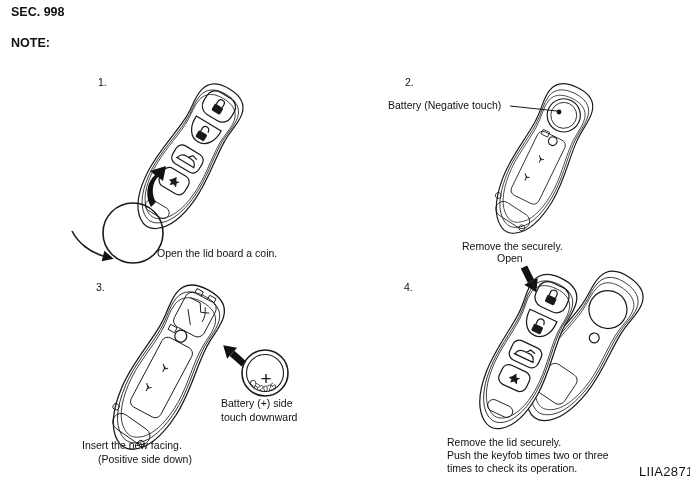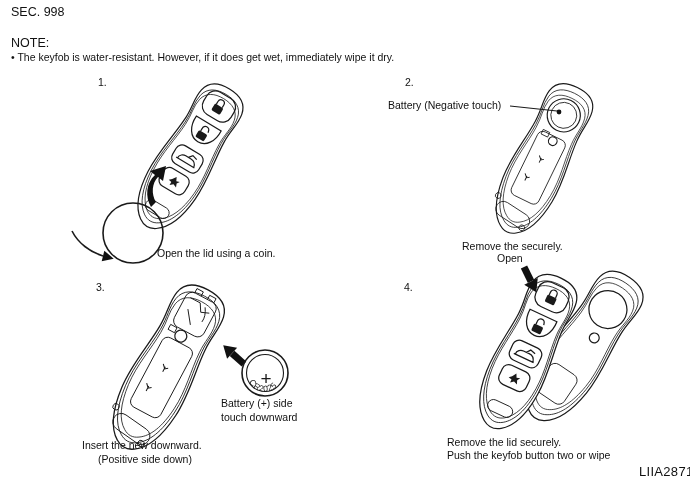--- a/index.html
+++ b/index.html
@@ -1,19 +1,19 @@
 <!DOCTYPE html>
 <html><head>
 <meta charset="utf-8">
 <style>
   html,body{margin:0;padding:0;background:#fff;}
   .page{position:relative;width:690px;height:488px;background:#fff;
         font-family:"Liberation Sans",sans-serif;color:#111;overflow:hidden;}
   .t{position:absolute;white-space:nowrap;font-size:10.5px;line-height:1.2;}
-  .hd{font-size:12.5px;font-weight:normal;}
+  .hd{font-size:12.5px;font-weight:bold;}
   .fid{font-size:13px;letter-spacing:.3px;margin-left:23px;}
   .fig{position:absolute;overflow:visible;}
   .ln{fill:none;stroke:#1a1a1a;stroke-width:1.6;}
   .thin{stroke-width:1.1;}
   .body{fill:#ffffff;stroke:#1a1a1a;stroke-width:1.6;}
   .ink{fill:#1a1a1a;stroke:none;}
   .ink2{fill:#111111;stroke:none;}
   .clipm{stroke:#1a1a1a;stroke-width:1.3;fill:none;}
   .crtxt{fill:#1a1a1a;font-size:8.5px;letter-spacing:.4px;font-family:"Liberation Sans",sans-serif;}
   .plus{fill:#1a1a1a;font-size:19px;font-family:"Liberation Sans",sans-serif;}
@@ -102,37 +102,36 @@
         <use href="#backshape" class="ln thin" transform="translate(8.25,17.25) scale(0.85)"></use>
         <circle class="ln" stroke-width="3" cx="55" cy="54" r="25"></circle>
         <circle class="ln" stroke-width="1.8" cx="61" cy="95" r="6.5"></circle>
         <rect class="ln thin" x="33" y="150" width="42" height="45" rx="9"></rect>
       </g>
     </defs>
   </svg>
 
   <div class="t hd" style="left:11px;top:5px">SEC. 998</div>
   <div class="t hd" style="left:11px;top:36px">NOTE:</div>
-  <div class="t" style="left:11px;top:51px">• The keyfob is water-resistant. However, if it does get wet, immediately wipe it dry.</div>
 
   <div class="t" style="left:98px;top:76px">1.</div>
   <div class="t" style="left:405px;top:76px">2.</div>
   <div class="t" style="left:96px;top:281px">3.</div>
   <div class="t" style="left:404px;top:281px">4.</div>
 
   <svg class="fig" style="left:60px;top:73px" width="250" height="200" viewBox="0 0 250 200">
     <use href="#fob-front" transform="translate(128,85) rotate(31) scale(0.76) translate(-50,-109)"></use>
     <path class="ink2" d="M91,134 C85,124 86,110 95,102 L90,98 L106,93 L103,108 L98,104 C92,110 91,121 96,129 Z"></path>
     <circle class="ln" stroke-width="3" cx="73" cy="160" r="30"></circle>
     <path class="ln" stroke-width="2.4" d="M12,158 C18,170 30,179 43,183"></path>
     <g transform="translate(43,183) rotate(14)">
         <polygon class="ink2" points="0,-5.5 11,0 0,5.5"></polygon>
       </g>
   </svg>
-  <div class="t" style="left:157px;top:247px">Open the lid using a coin.</div>
+  <div class="t" style="left:157px;top:247px">Open the lid board a coin.</div>
 
   <svg class="fig" style="left:380px;top:75px" width="260" height="168" viewBox="0 0 260 168">
     <use href="#fob-back" transform="translate(162,85) rotate(26) scale(0.72) translate(-55,-115)"></use>
     <line class="ln thin" x1="130" y1="31" x2="177" y2="36"></line>
     <circle class="ink2" cx="179" cy="37" r="2.4"></circle>
   </svg>
   <div class="t" style="left:388px;top:99px">Battery (Negative touch)</div>
   <div class="t" style="left:462px;top:240px">Remove the securely.</div>
 
   <svg class="fig" style="left:78px;top:273px" width="265" height="205" viewBox="0 0 265 205">
@@ -143,29 +142,30 @@
     <circle class="ln" stroke-width="4" cx="187" cy="100" r="23"></circle>
     <circle class="ln thin" cx="187" cy="100" r="18.5"></circle>
     <path id="crArc" d="M171,109 A16.5,16.5 0 0 0 202,94" fill="none"></path>
     <text class="crtxt">
       <textPath href="#crArc">CR2025</textPath>
     </text>
     <text class="plus" x="188" y="112" text-anchor="middle">+</text>
   </svg>
   <div class="t" style="left:221px;top:397px">Battery (+) side</div>
   <div class="t" style="left:221px;top:411px">touch downward</div>
-  <div class="t" style="left:82px;top:439px">Insert the new downward.</div>
+  <div class="t" style="left:82px;top:439px">Insert the new facing.</div>
   <div class="t" style="left:98px;top:453px">(Positive side down)</div>
 
   <svg class="fig" style="left:430px;top:253px" width="235" height="195" viewBox="0 0 235 195">
     <use href="#fob-shell" transform="translate(152,95) rotate(34) scale(0.76) translate(-55,-115)"></use>
     <use href="#fob-front" transform="translate(96,100) rotate(25) scale(0.78) translate(-50,-109)"></use>
     <g transform="translate(94,14) rotate(64)">
       <use href="#thick-arrow"></use>
     </g>
   </svg>
   <div class="t" style="left:497px;top:252px">Open</div>
   <div class="t" style="left:447px;top:436px">Remove the lid securely.</div>
-  <div class="t" style="left:447px;top:449px">Push the keyfob button two or wipe</div>
+  <div class="t" style="left:447px;top:449px">Push the keyfob times two or three</div>
+  <div class="t" style="left:447px;top:462px">times to check its operation.</div>
 
   <div class="t fid" style="left:616px;top:464px">LIIA2871E</div>
 
 </div>
 
 </body></html>

